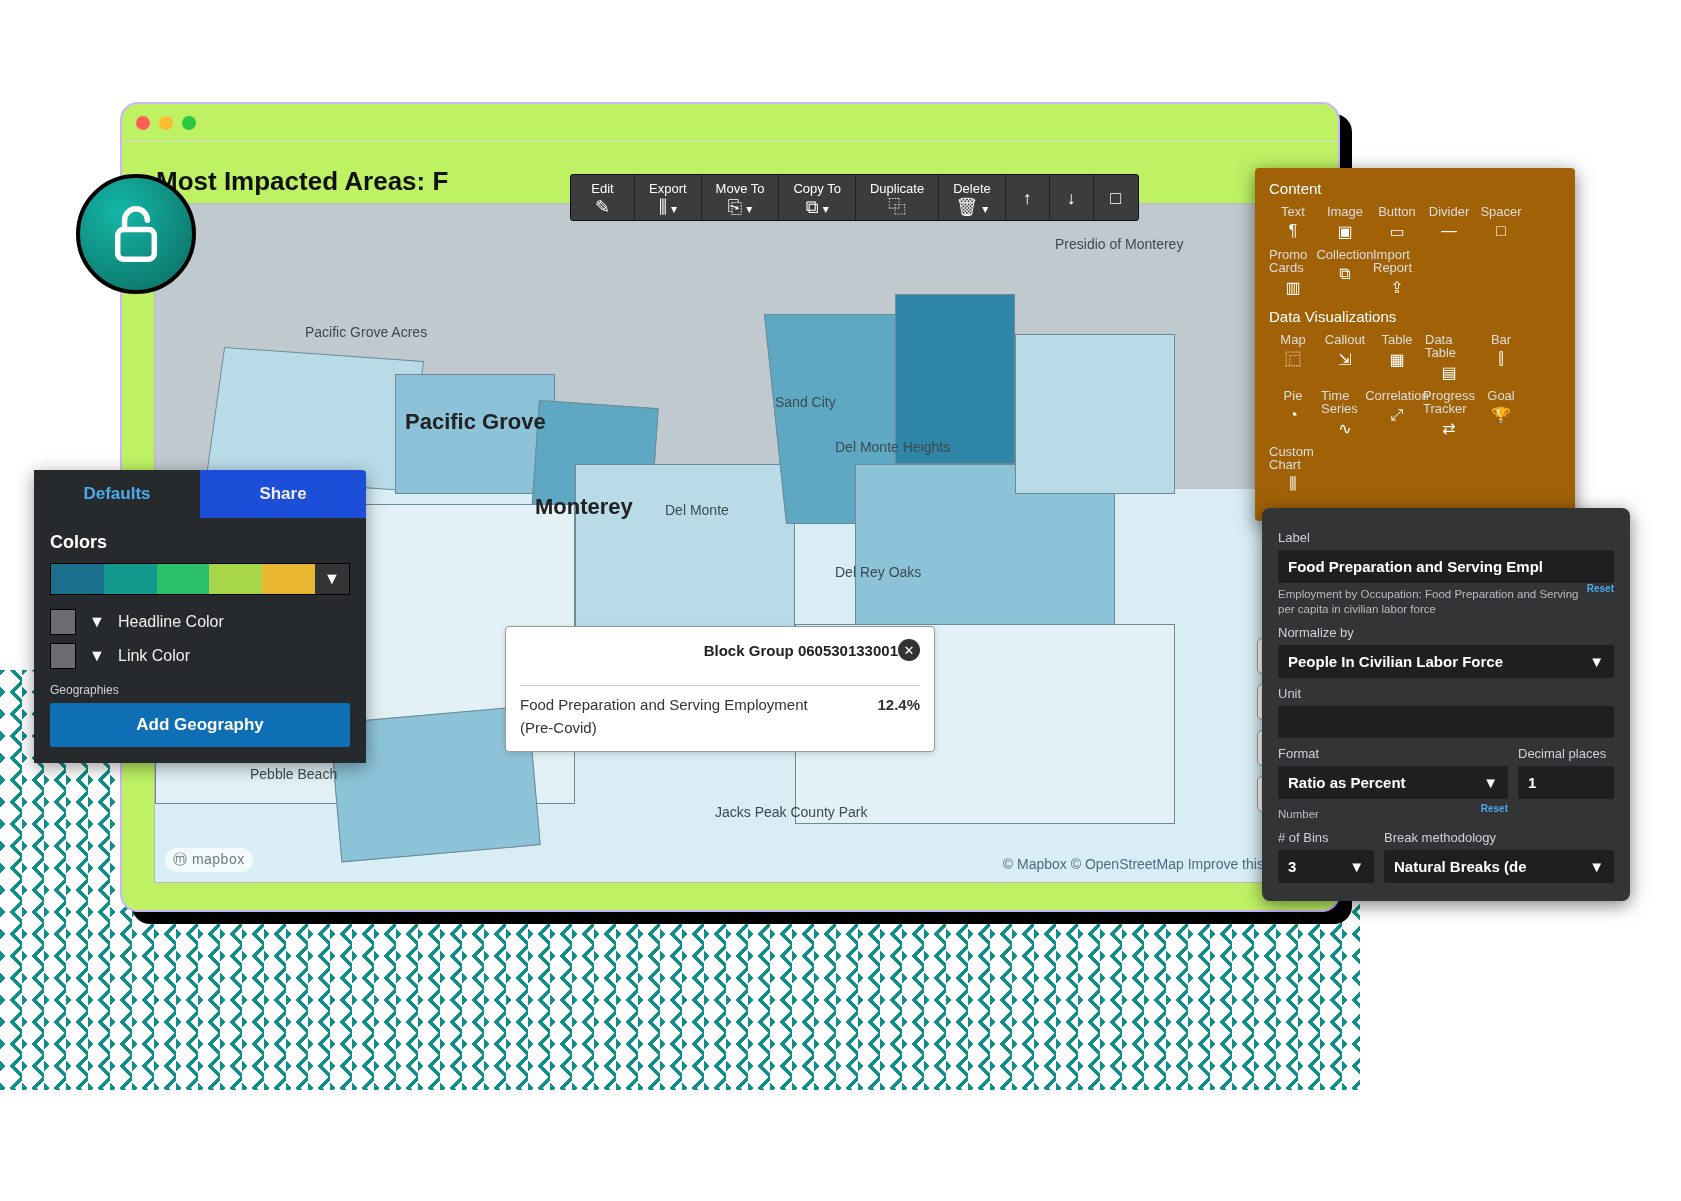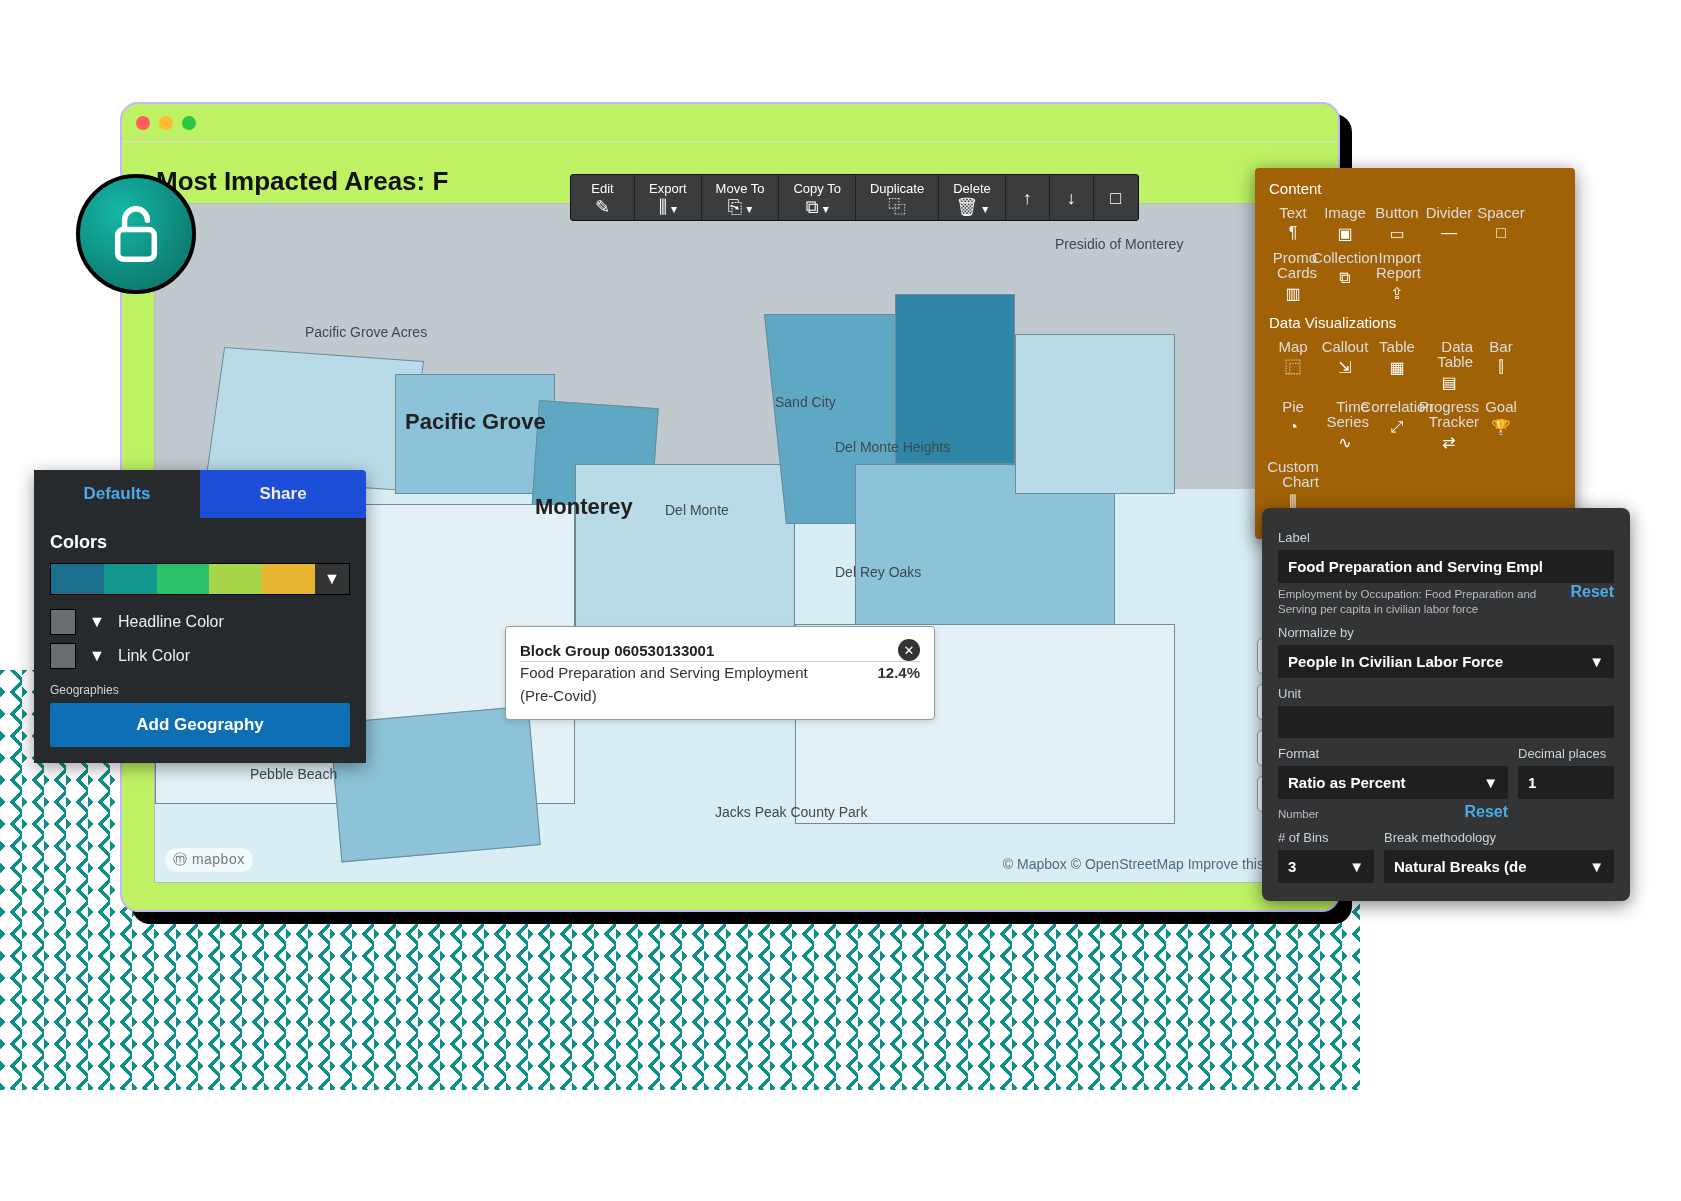--- a/index.html
+++ b/index.html
@@ -29,21 +29,21 @@
   .map-label.big{font-size:22px;color:#222;font-weight:600}
 
   
   .map-ctrls{position:absolute;right:12px;bottom:70px;width:36px;display:flex;flex-direction:column;gap:10px}
   .map-btn{width:36px;height:36px;background:#fff;border:1px solid #999;border-radius:5px;display:flex;align-items:center;justify-content:center;font-size:20px;color:#333;cursor:pointer}
   .attrib{position:absolute;right:10px;bottom:10px;font-size:14px;color:#4a6d80}
   .mapbox-logo{position:absolute;left:10px;bottom:10px;background:rgba(255,255,255,.7);padding:3px 8px;border-radius:12px;font-size:14px;color:#6d7b82;letter-spacing:.5px}
 
   
   .tooltip{position:absolute;left:350px;top:422px;width:430px;background:#fff;border:1px solid #999;border-radius:4px;padding:12px 14px;box-shadow:0 2px 6px rgba(0,0,0,.15)}
-  .tooltip-head{display:flex;justify-content:space-between;align-items:center;border-bottom:1px solid #ccc;padding-bottom:0;}
+  .tooltip-head{display:flex;justify-content:flex-end;align-items:center;border-bottom:1px solid #ccc;padding-bottom:24px;margin-bottom:8px}
   .tooltip-title{font-weight:700;font-size:15px;color:#222}
   .tooltip-close{width:22px;height:22px;border-radius:50%;background:#333;color:#fff;display:flex;align-items:center;justify-content:center;font-size:13px;cursor:pointer}
   .tooltip-row{display:flex;justify-content:space-between;font-size:15px;color:#333;line-height:1.5}
   .tooltip-val{font-weight:700}
 
   
   .edit-toolbar{position:absolute;left:570px;top:174px;display:flex;background:#3a3c3d;border:1px solid #111;border-radius:3px;overflow:hidden;z-index:5}
   .tbtn{color:#fff;font-size:13px;display:flex;flex-direction:column;align-items:center;justify-content:center;padding:6px 14px 4px;gap:2px;border-right:1px solid #1f2122;cursor:pointer;min-width:64px}
   .tbtn .glyph{font-size:18px;line-height:1}
   .tbtn.icon-only{min-width:44px;padding:6px 10px}
@@ -63,29 +63,29 @@
   .mini-sw{width:26px;height:26px;border:1px solid #000;background:#6a6d70}
   .mini-caret{width:22px;height:22px;display:flex;align-items:center;justify-content:center;color:#fff}
   .geo-head{font-size:12px;color:#cfd2d4;margin:14px 0 6px}
   .add-btn{background:#0f6fb5;color:#fff;text-align:center;padding:12px 0;font-weight:700;font-size:17px;cursor:pointer;border-radius:2px}
 
   
   .content-panel{position:absolute;left:1255px;top:168px;width:320px;background:#a16207;color:#eee;border-radius:4px;box-shadow:0 4px 18px rgba(0,0,0,.5);z-index:7;padding:12px 14px 16px}
   .cp-head{font-size:15px;margin:0 0 8px;color:#fff}
   .cp-grid{display:flex;flex-wrap:wrap;gap:6px 4px;margin-bottom:10px}
   .cp-item{width:48px;display:flex;flex-direction:column;align-items:center;gap:2px;cursor:pointer}
-  .cp-item .lbl{font-size:15px;color:#ddd;text-align:right;line-height:1}
+  .cp-item .lbl{font-size:13px;color:#ddd;text-align:left;line-height:1}
   .cp-item .ic{width:28px;height:22px;display:flex;align-items:center;justify-content:center;font-size:16px;color:#fff;border-radius:2px}
 
   
   .settings-panel{position:absolute;left:1262px;top:508px;width:368px;background:#323436;color:#eee;border-radius:8px;box-shadow:0 4px 18px rgba(0,0,0,.5);z-index:7;padding:14px 16px 18px}
   .field-lbl{font-size:13px;color:#cfd2d4;margin:8px 0 5px}
   .field-box{background:#1d1f20;color:#fff;padding:8px 10px;font-weight:700;font-size:15px;display:flex;justify-content:space-between;align-items:flex-end;border-radius:2px}
   .desc{font-size:11.5px;color:#b9bcbe;line-height:1.3;margin-top:4px}
-  .reset{color:#4ea9e8;font-size:16px;font-weight:700;cursor:pointer}
+  .reset{color:#4ea9e8;font-size:10px;font-weight:700;cursor:pointer}
   .two-col{display:flex;gap:10px}
   .two-col>div{flex:1}
 
   
   .lock-badge{position:absolute;left:76px;top:174px;width:120px;height:120px;border-radius:50%;
     background:radial-gradient(circle at 35% 30%,#14b7a8,#0b6a5e);border:4px solid #000;display:flex;align-items:center;justify-content:center;z-index:8}
   .lock-badge svg{width:56px;height:64px}
 
   .drop-caret::after{content:"▾";margin-left:4px;font-size:12px}
 </style>

